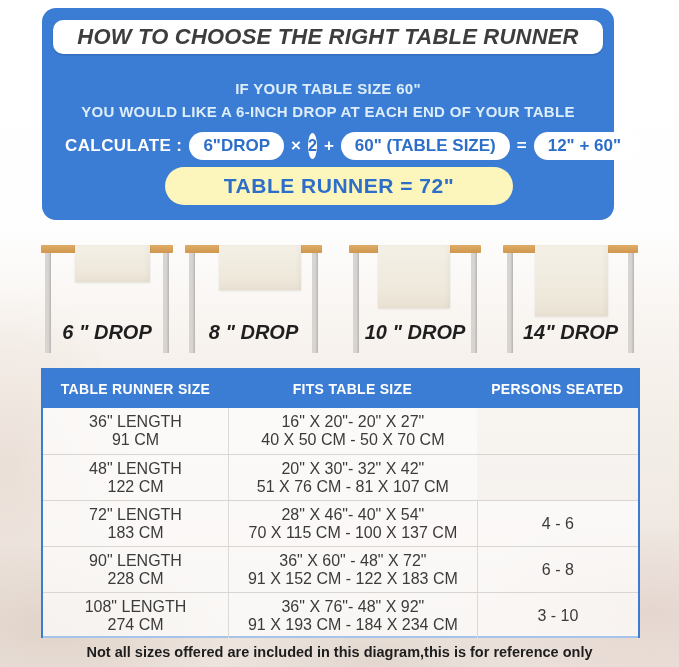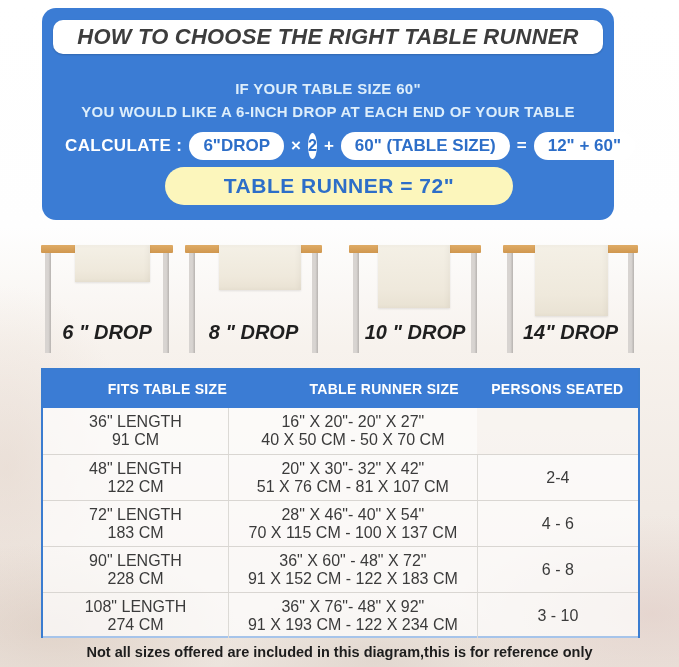--- a/index.html
+++ b/index.html
@@ -171,22 +171,22 @@
       <div class="leg l"></div>
       <div class="leg r"></div>
       <div class="top"></div>
       <div class="runner"></div>
       <div class="label">14" DROP</div>
     </div>
   </div>
 
   <div class="size-table">
     <div class="thead">
+      <div class="tcell c1">TABLE RUNNER SIZE</div>
       <div class="tcell c2">FITS TABLE SIZE</div>
-      <div class="tcell c1">TABLE RUNNER SIZE</div>
       <div class="tcell c3">PERSONS SEATED</div>
     </div>
 
     <div class="trow">
       <div class="tcell c1">
         <span>36" LENGTH</span>
         <span>91 CM</span>
       </div>
       <div class="tcell c2">
         <span>16" X 20"- 20" X 27"</span>
@@ -196,23 +196,20 @@
 
     <div class="trow">
       <div class="tcell c1">
         <span>48" LENGTH</span>
         <span>122 CM</span>
       </div>
       <div class="tcell c2">
         <span>20" X 30"- 32" X 42"</span>
         <span>51 X 76 CM - 81 X 107 CM</span>
       </div>
-      <div class="tcell c3">
-        <span>2-4</span>
-      </div>
     </div>
 
     <div class="trow">
       <div class="tcell c1">
         <span>72" LENGTH</span>
         <span>183 CM</span>
       </div>
       <div class="tcell c2">
         <span>28" X 46"- 40" X 54"</span>
         <span>70 X 115 CM - 100 X 137 CM</span>
@@ -236,21 +233,21 @@
       </div>
     </div>
 
     <div class="trow">
       <div class="tcell c1">
         <span>108" LENGTH</span>
         <span>274 CM</span>
       </div>
       <div class="tcell c2">
         <span>36" X 76"- 48" X 92"</span>
-        <span>91 X 193 CM - 122 X 234 CM</span>
+        <span>91 X 193 CM - 184 X 234 CM</span>
       </div>
       <div class="tcell c3">
         <span>3 - 10</span>
       </div>
     </div>
   </div>
 
   <div class="footer-note">Not all sizes offered are included in this diagram,this is for reference only</div>
 
 </div>

